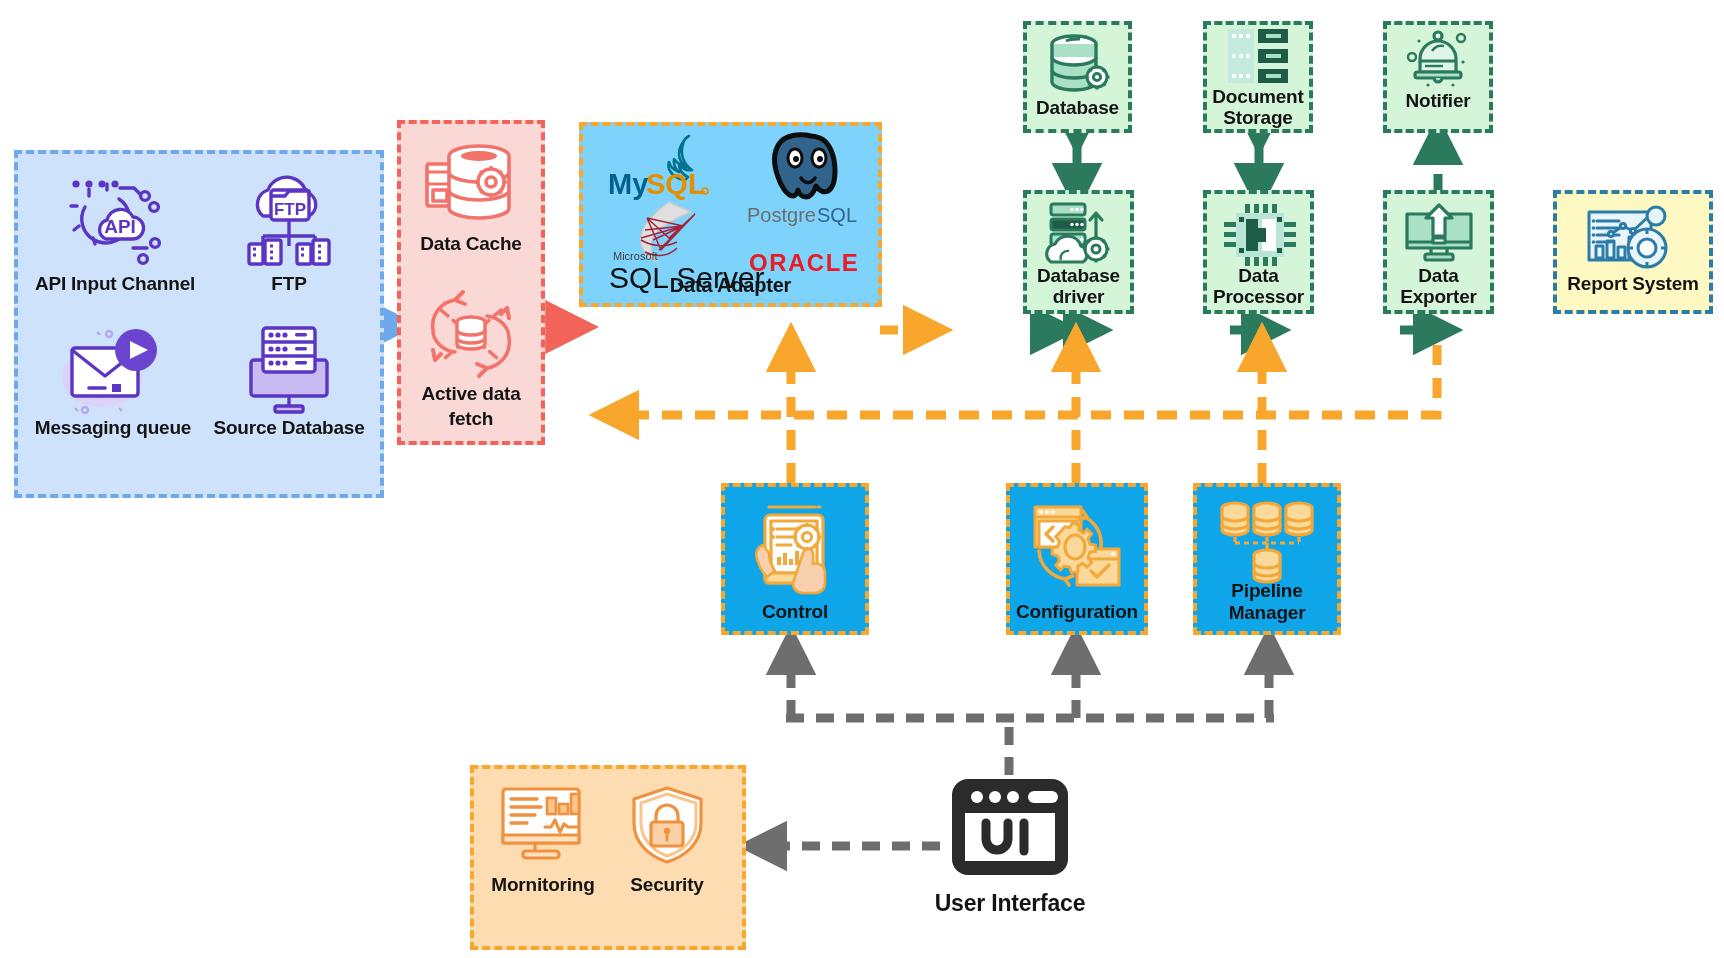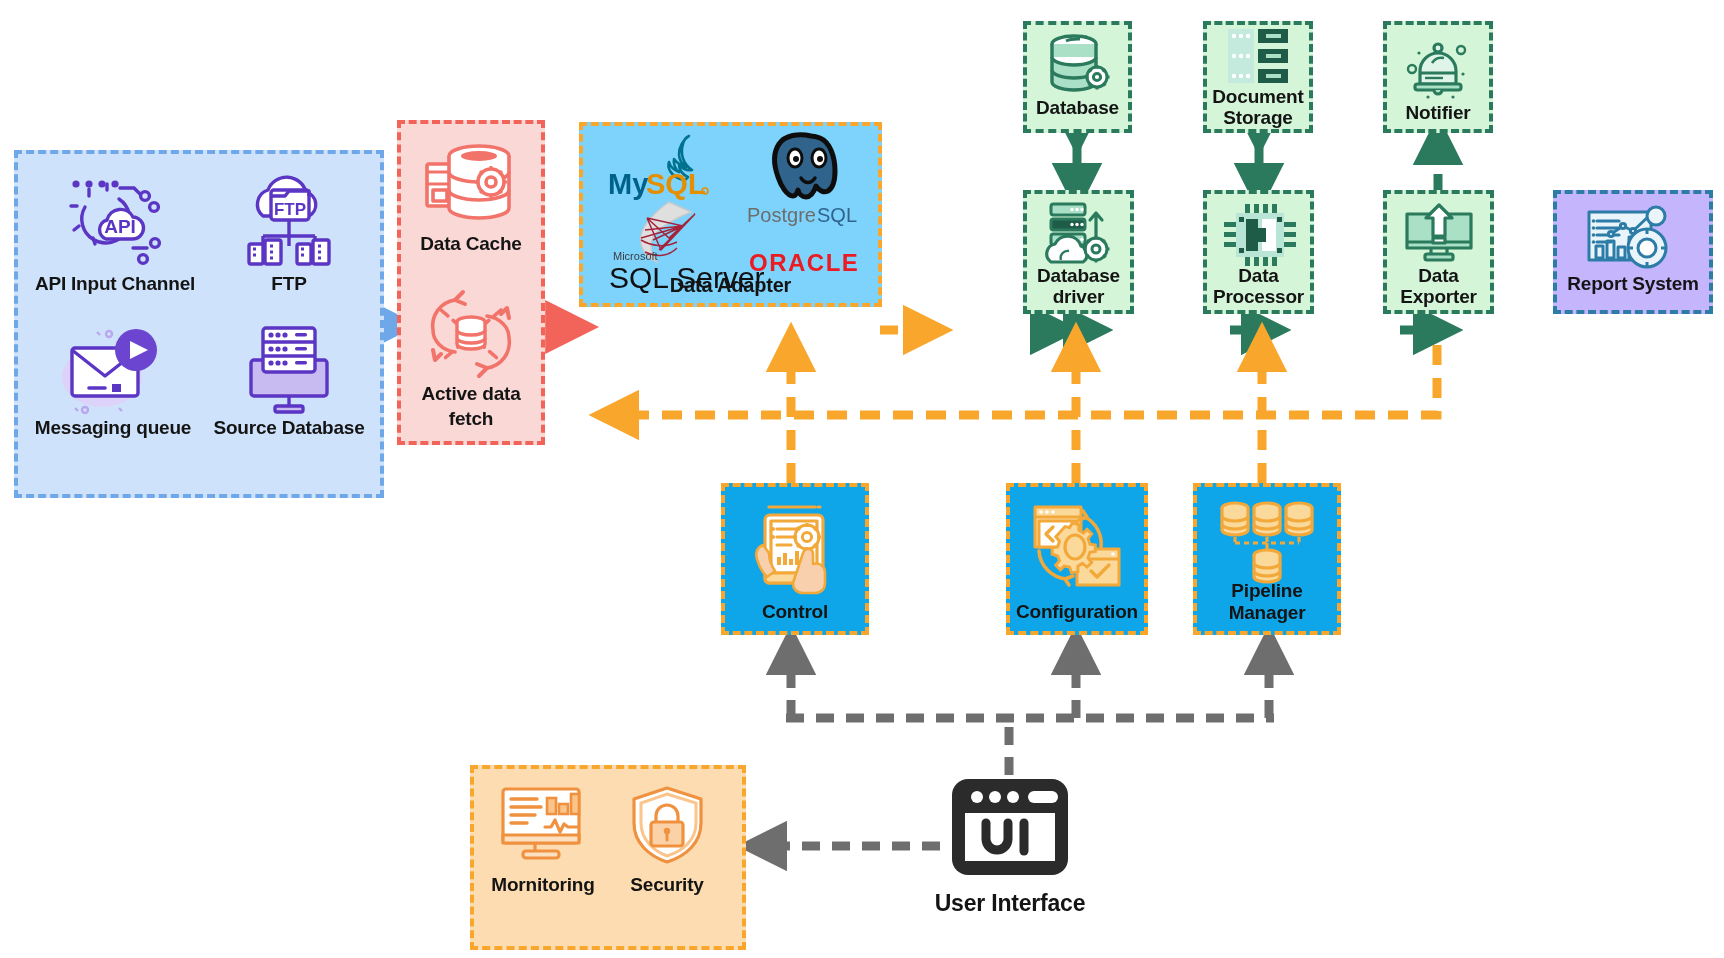--- a/index.html
+++ b/index.html
@@ -31,21 +31,21 @@
     text-align:center;
     line-height:1.08;
     letter-spacing:-0.2px;
   }
 
   
   .blue-src   { background:#cfe2fb; border-color:#6ea8e8; }
   .red-cache  { background:#f9d8d6; border-color:#f2645a; }
   .orange-ad  { background:#7dd3fc; border-color:#f8a72c; }
   .green-box  { background:#d4f5d8; border-color:#2b7a5d; }
-  .blue-rep   { background:#c4b5fd; border-color:#2d7ca8; }
+  .blue-rep   { background:#fef9c3; border-color:#2d7ca8; }
   .orange-ctl { background:#0ea5e9; border-color:#f8a72c; }
   .orange-sec { background:#fcdcb0; border-color:#f8a72c; }
 
   
   .cell { position:absolute; display:flex; flex-direction:column; align-items:center; }
   .cell .lbl { margin-top:4px; }
 
   svg { display:block; overflow:visible; }
 
   
@@ -335,21 +335,21 @@
           <circle cx="26" cy="31" r="2.2"></circle>
         <circle cx="12" cy="51" r="2.2"></circle>
           <circle cx="19" cy="51" r="2.2"></circle>
           <circle cx="26" cy="51" r="2.2"></circle>
       </g>
     </svg>
     <div class="lbl" style="font-size:19px;">Document</div>
     <div class="lbl" style="font-size:19px;">Storage</div>
   </div>
 
-  <div class="box green-box" style="left:1383px; top:21px; width:110px; height:112px; padding-top:16px;">
+  <div class="box green-box" style="left:1383px; top:21px; width:110px; height:112px; padding-top:4px;">
     <svg width="70" height="62" viewBox="0 0 70 62">
       <g stroke="#2b7a5d" stroke-width="3.2" stroke-linejoin="round">
         <circle cx="35" cy="7" r="4" fill="#dff5ea"></circle>
         <path d="M17 43 v-13 a18 18 0 0 1 36 0 v13 z" fill="#dff5ea"></path>
         <path d="M17 32 h36" fill="none"></path>
         <rect x="12" y="43" width="46" height="6" rx="2.5" fill="#a9e0c6"></rect>
         <path d="M31 49 a4 4 0 0 0 8 0" fill="#a9e0c6"></path>
         <path d="M29 22 a11 11 0 0 1 12 -5" fill="none" stroke-width="2.6"></path>
         <path d="M22 37 h18" fill="none" stroke-width="2.4"></path>
       </g>

